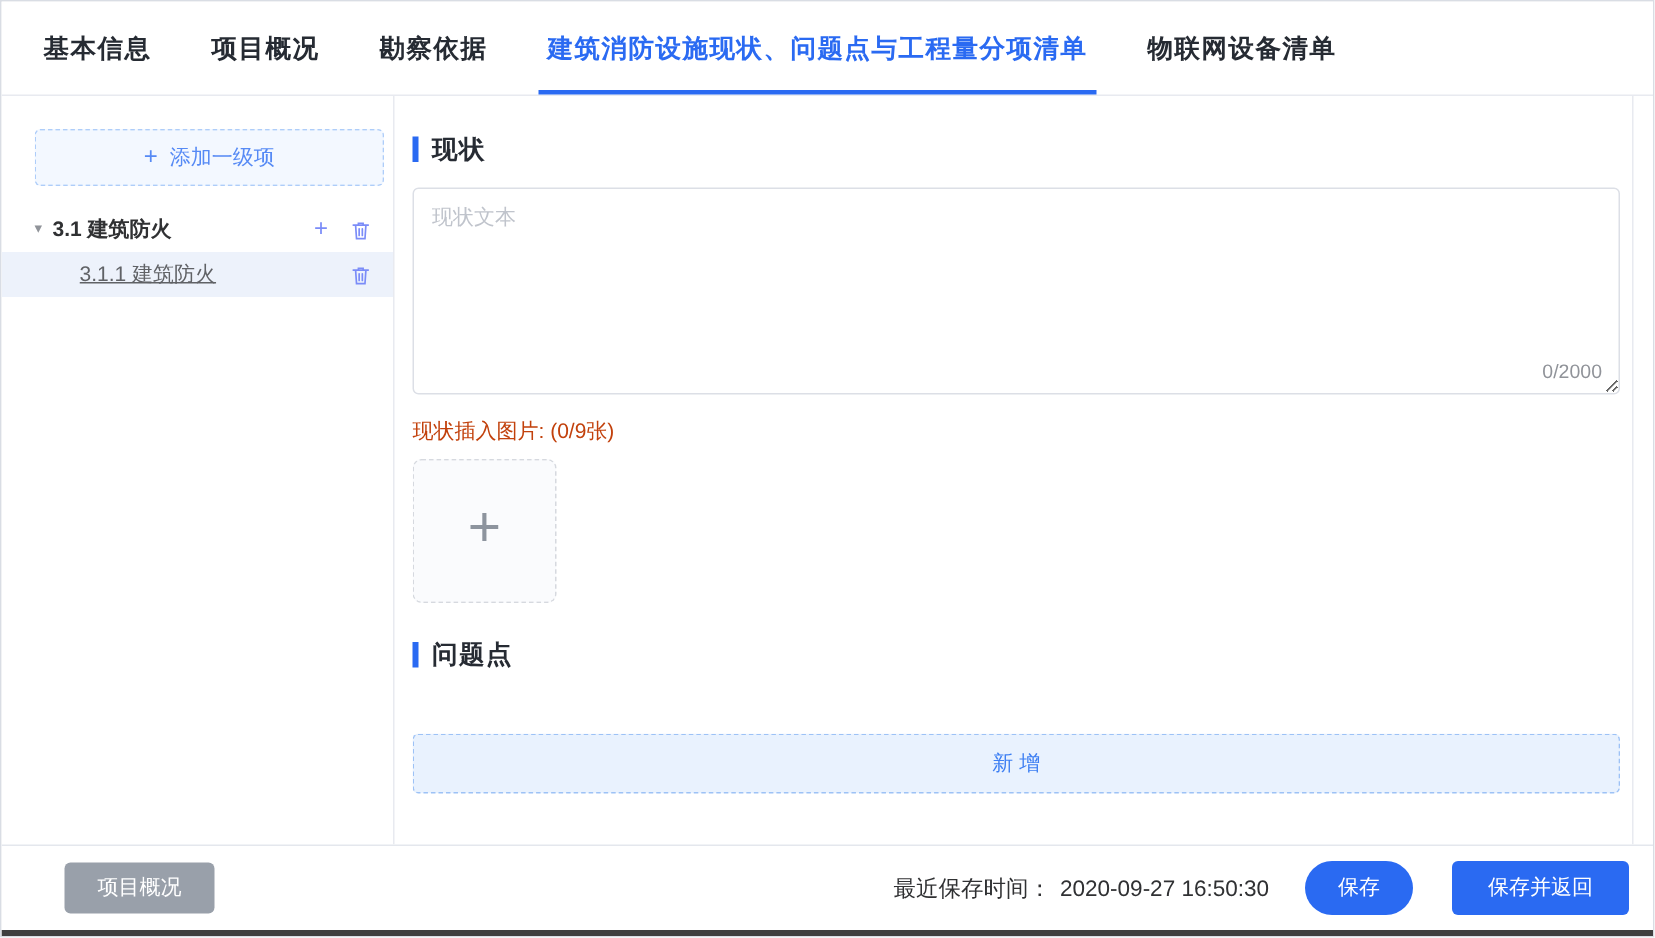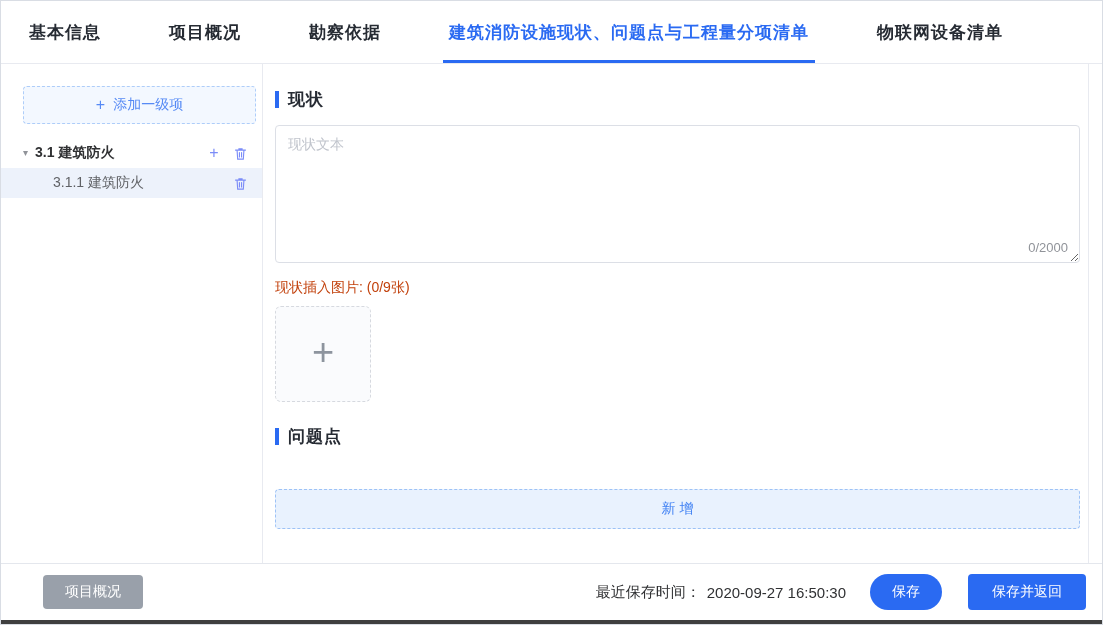--- a/index.html
+++ b/index.html
@@ -17,21 +17,20 @@
     overflow: hidden;
   }
 
   
   .tabbar {
     flex: none; height: 63px;
     display: flex; align-items: stretch;
     padding-left: 28px;
     border-bottom: 1px solid #e8eaf0;
     background: #fff;
-    gap: 28px;
   }
   .tab {
     position: relative;
     display: flex; align-items: center;
     margin-right: 40px;
     font-size: 17px; font-weight: bold;
     letter-spacing: 1px;
     color: #262b33;
     cursor: pointer;
     white-space: nowrap;
@@ -63,21 +62,21 @@
   }
   .add-level1 .plus-glyph { font-size: 16px; margin-right: 8px; font-weight: 400; }
   .tree { margin-top: 14px; }
   .tree-row {
     display: flex; align-items: center;
     height: 30px; font-size: 14px;
     cursor: pointer;
   }
   .tree-row.level1 { padding: 0 14px 0 22px; color: #303133; font-weight: bold; }
   .tree-row.level2 { padding: 0 14px 0 52px; color: #606266; }
-  .tree-row.selected { background: #edf2fb; }
+  .tree-row.selected { background: #edf2fb; text-decoration: underline; }
   .tree-caret {
     font-size: 10px; color: #909399;
     margin-right: 7px; line-height: 1;
   }
   .tree-label { flex: 1; min-width: 0; overflow: hidden; white-space: nowrap; }
   .tree-actions { display: flex; align-items: center; gap: 10px; color: #7b8cf8; }
   .icon-btn {
     display: inline-flex; align-items: center; justify-content: center;
     width: 16px; height: 16px; cursor: pointer; color: #7b8cf8;
     background: none; border: none; font-size: 16px; line-height: 1;

